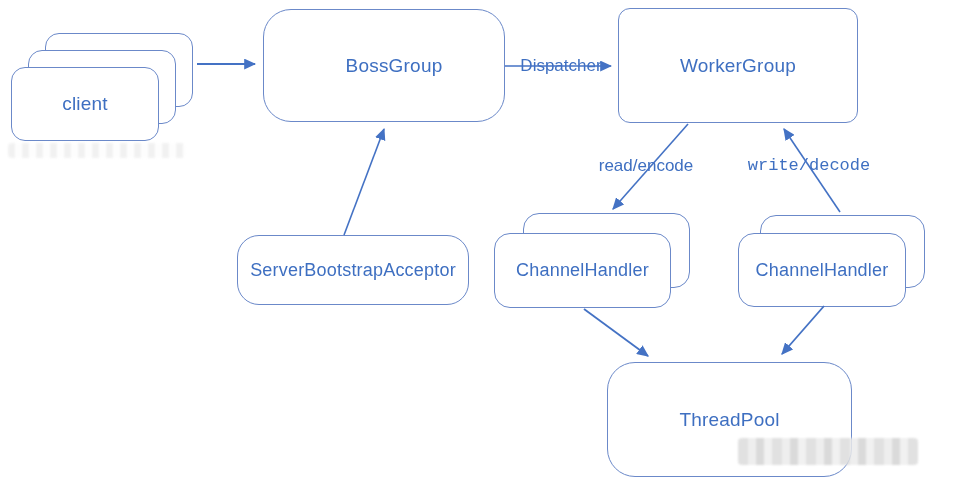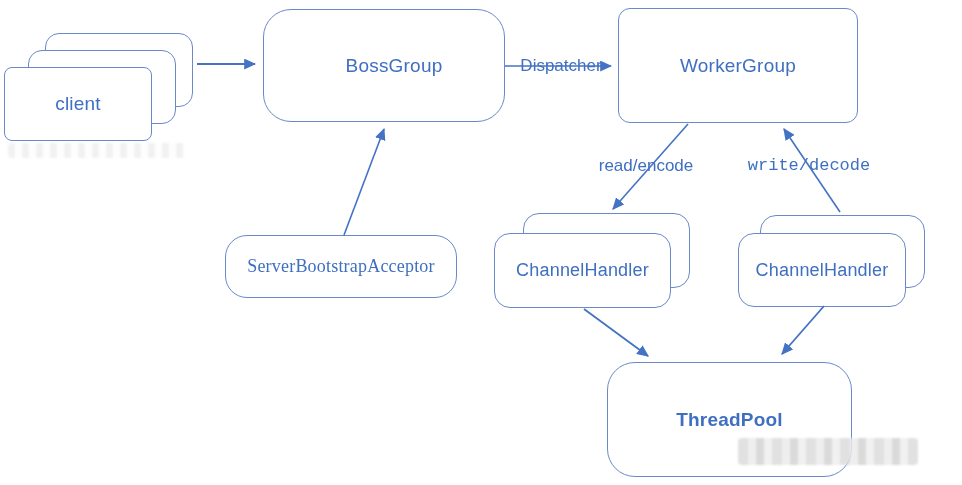--- a/index.html
+++ b/index.html
@@ -40,31 +40,31 @@
   svg.edges {
     position: absolute;
     left: 0; top: 0;
     width: 962px; height: 485px;
     z-index: 6;
     pointer-events: none;
   }
   
   .client-back  { left: 45px; top: 33px; width: 148px; height: 74px; border-radius: 14px; z-index: 1; }
   .client-mid   { left: 28px; top: 50px; width: 148px; height: 74px; border-radius: 14px; z-index: 2; }
-  .client-front { left: 4px; top: 67px; width: 148px; height: 74px; border-radius: 8px; z-index: 3; }
+  .client-front { left: 11px; top: 67px; width: 148px; height: 74px; border-radius: 14px; z-index: 3; }
   
   .boss   { left: 263px; top: 9px;  width: 242px; height: 113px; border-radius: 28px; z-index: 3; padding-left: 20px; }
   .worker { left: 618px; top: 8px;  width: 240px; height: 115px; border-radius: 12px; z-index: 3; }
-  .sba    { left: 225px; top: 235px; width: 232px; height: 63px; border-radius: 22px; z-index: 3; font-size: 18px; font-family: Liberation Serif, serif; }
+  .sba    { left: 237px; top: 235px; width: 232px; height: 70px; border-radius: 22px; z-index: 3; font-size: 18px; }
   
   .chl-back  { left: 523px; top: 213px; width: 167px; height: 75px; border-radius: 16px; z-index: 1; }
   .chl-front { left: 494px; top: 233px; width: 177px; height: 75px; border-radius: 16px; z-index: 3; font-size: 18px; }
   .chr-back  { left: 760px; top: 215px; width: 165px; height: 73px; border-radius: 16px; z-index: 1; }
   .chr-front { left: 738px; top: 233px; width: 168px; height: 74px; border-radius: 16px; z-index: 3; font-size: 18px; }
-  .pool { left: 607px; top: 362px; width: 245px; height: 115px; border-radius: 28px; z-index: 3; font-weight: bold; }
+  .pool { left: 607px; top: 362px; width: 245px; height: 115px; border-radius: 28px; z-index: 3; }
   
   .lbl-dispatcher { left: 503px; top: 56px; width: 116px; }
   .lbl-read  { left: 586px; top: 156px; width: 120px; }
   .lbl-write { left: 746px; top: 156px; width: 126px; font-family: Liberation Mono, monospace; }
   
   .wm {
     position: absolute;
     pointer-events: none;
     filter: blur(1.2px);
     border-radius: 4px;

